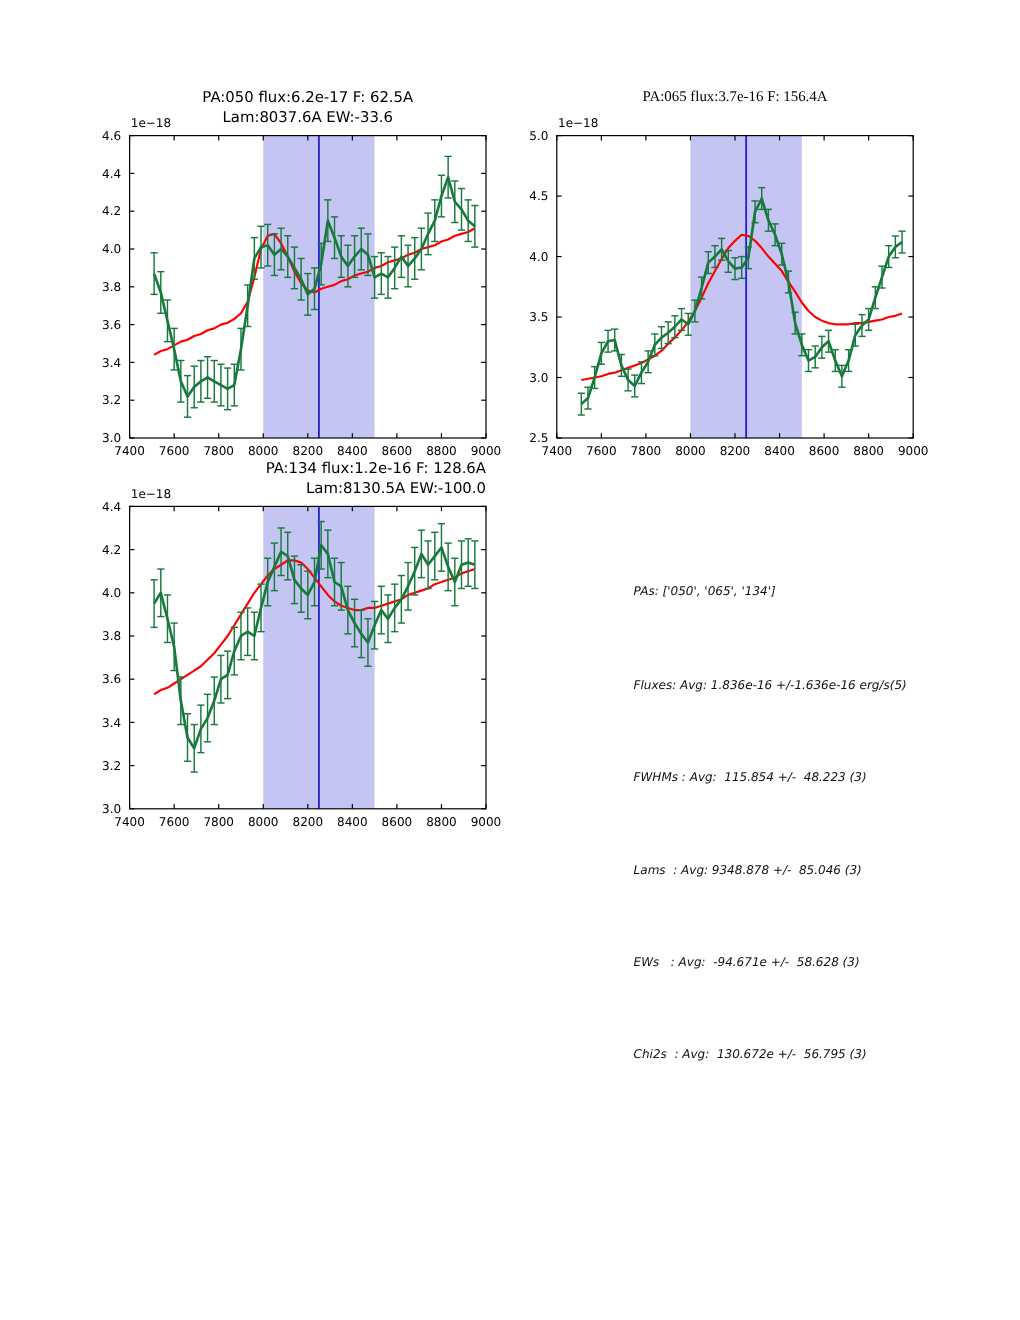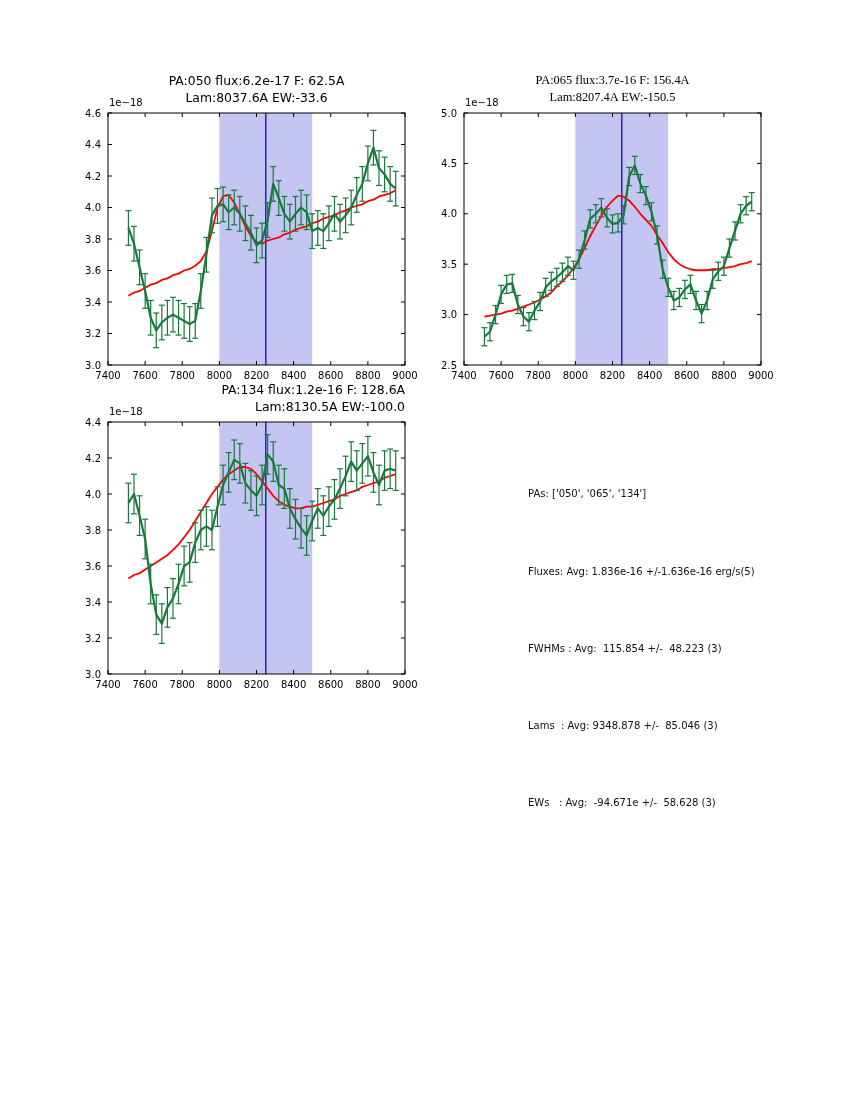--- a/index.html
+++ b/index.html
@@ -1,35 +1,34 @@
 <!DOCTYPE html>
 <html><head>
 <meta charset="utf-8">
 <style>
   html,body{margin:0;padding:0;background:#fff;}
   #fig{position:relative;width:850px;height:1100px;background:#ffffff;overflow:hidden;
        font-family:"DejaVu Sans","Liberation Sans",sans-serif;color:#000;padding-left:48px;}
   .plot-title{position:absolute;text-align:center;font-size:12.4px;line-height:17px;color:#000;}
   svg.chart{position:absolute;overflow:visible;}
   svg.chart text{font-family:"DejaVu Sans","Liberation Sans",sans-serif;}
-  .stats{position:absolute;left:528px;top:430px;font-size:10px;line-height:25.7px;white-space:pre;color:#111;}
+  .stats{position:absolute;left:528px;top:430px;font-size:10px;line-height:25.7px;white-space:pre;color:#111;font-style:italic;}
 </style>
 </head>
 <body>
 
 <div id="fig">
 
   <div class="plot-title" style="left:108px;top:72px;width:297px;">
     <div>PA:050 flux:6.2e-17 F: 62.5A</div>
     <div>Lam:8037.6A EW:-33.6</div>
   </div>
 
   <div class="plot-title" style="left:464px;top:72px;width:297px;font-family:Liberation Serif, serif;">
     <div>PA:065 flux:3.7e-16 F: 156.4A</div>
-    <div>Lam:8207.4A EW:-150.5</div>
   </div>
 
   <div class="plot-title" style="left:108px;top:381px;width:297px;text-align:right;">
     <div>PA:134 flux:1.2e-16 F: 128.6A</div>
     <div>Lam:8130.5A EW:-100.0</div>
   </div>
 
   <svg class="chart" width="380" height="320" style="left:48px;top:85px;">
       <rect x="171.375" y="28" width="92.8125" height="252" fill="#c5c5f3"></rect>
       <line x1="217.78125" y1="28" x2="217.78125" y2="280" stroke="#2222cc" stroke-width="1.5"></line>
@@ -645,15 +644,16 @@
       <text x="53" y="31.5" text-anchor="end" font-size="10" fill="#000000">4.4</text>
       <text x="61" y="21" font-size="10" fill="#000000">1e−18</text>
     </svg>
 
   <div class="stats">
     <div>PAs: ['050', '065', '134']</div>
     <div>Fluxes: Avg: 1.836e-16 +/-1.636e-16 erg/s(5)</div>
     <div>FWHMs : Avg:  115.854 +/-  48.223 (3)</div>
     <div>Lams  : Avg: 9348.878 +/-  85.046 (3)</div>
     <div>EWs   : Avg:  -94.671e +/-  58.628 (3)</div>
+    <div>Chi2s  : Avg:  130.672e +/-  56.795 (3)</div>
   </div>
 
 </div>
 
 </body></html>

